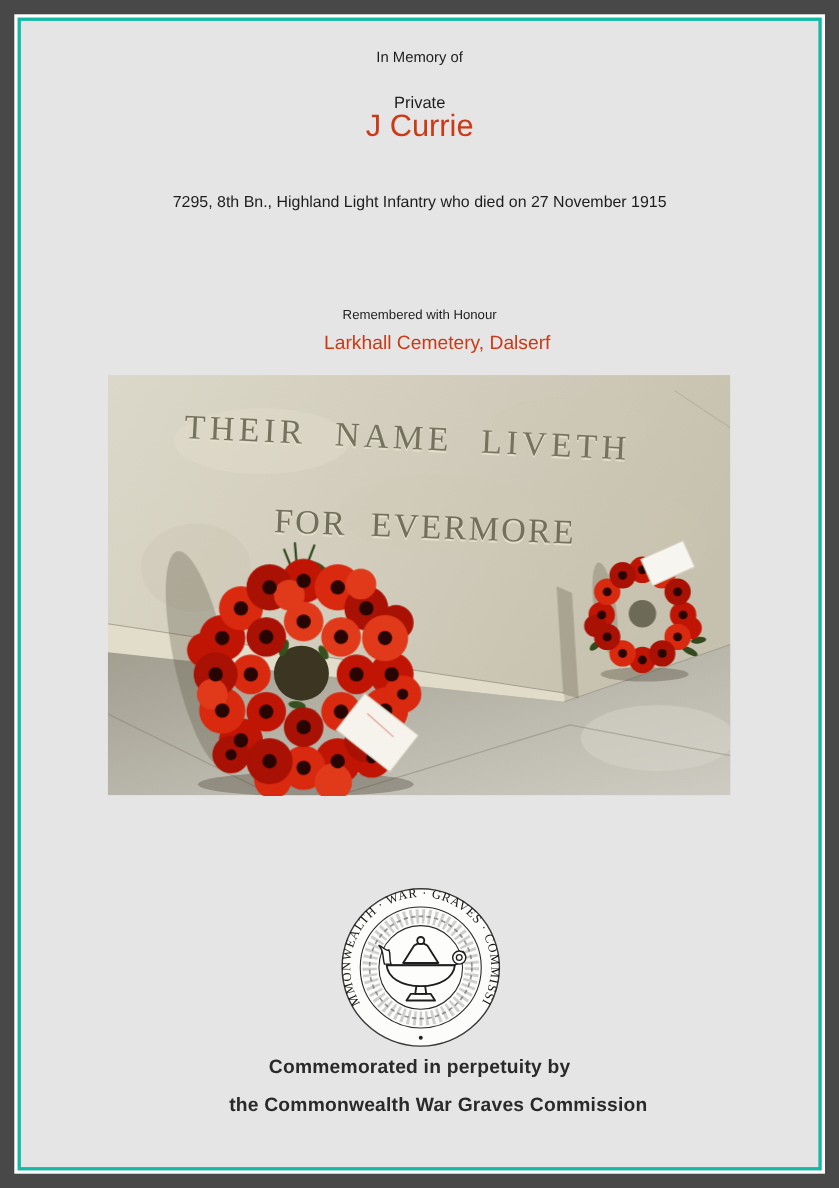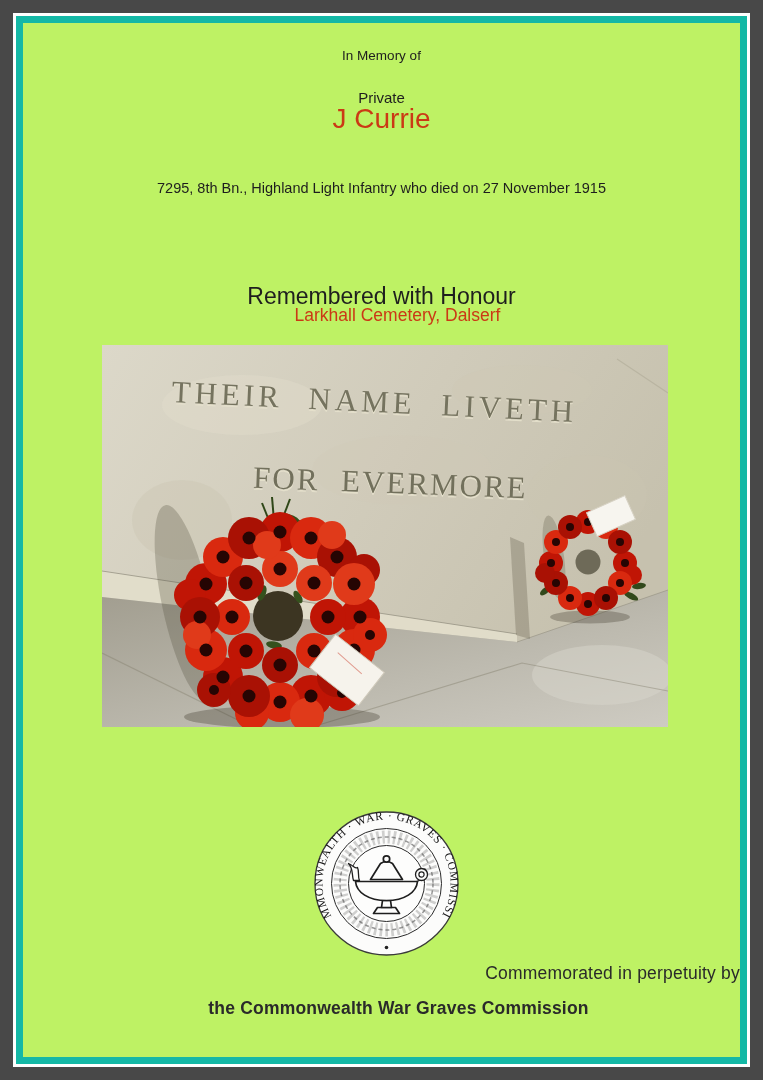--- a/index.html
+++ b/index.html
@@ -8,34 +8,34 @@
     background:#484848;
     font-family:"Liberation Sans", sans-serif;
     -webkit-font-smoothing:antialiased;
   }
   .frame-white{
     position:absolute;left:13px;top:13px;right:13px;bottom:13px;
     background:#ffffff;
   }
   .page{
     position:absolute;left:16px;top:16px;right:16px;bottom:16px;
-    border:7px solid #14b8a6;
-    background:#bef264;
+    border:3px solid #14b8a6;
+    background:#e5e5e5;
   }
   .tline{
     position:absolute;left:0;right:0;text-align:center;color:#1e1e1e;
     white-space:nowrap;
   }
   .in-memory   {top:25px;  font-size:13.5px;}
   .rank        {top:66px;  font-size:15px;}
   .name        {top:80px;  font-size:28px; color:#cb3915;}
   .details     {top:157px; font-size:14.5px;}
-  .remembered  {top:260px; font-size:23px;}
+  .remembered  {top:260px; font-size:12px;}
   .cemetery    {top:282px; font-size:17.5px; color:#cb3915;padding-left:32px;}
-  .footer1     {top:940px; font-size:17.5px; font-weight:normal; color:#2a2a2a; letter-spacing:.2px;text-align:right;}
+  .footer1     {top:940px; font-size:17.5px; font-weight:bold; color:#2a2a2a; letter-spacing:.2px;}
   .footer2     {top:975px; font-size:17.5px; font-weight:bold; color:#2a2a2a; letter-spacing:.2px;margin-left:34px;}
   .photo{
     position:absolute;left:79px;top:322px;width:566px;height:382px;
   }
   .seal{
     position:absolute;left:290px;top:787px;width:147px;height:147px;
   }
   svg text.carved{
     font-family:"Liberation Serif", serif;
     font-weight:normal;

